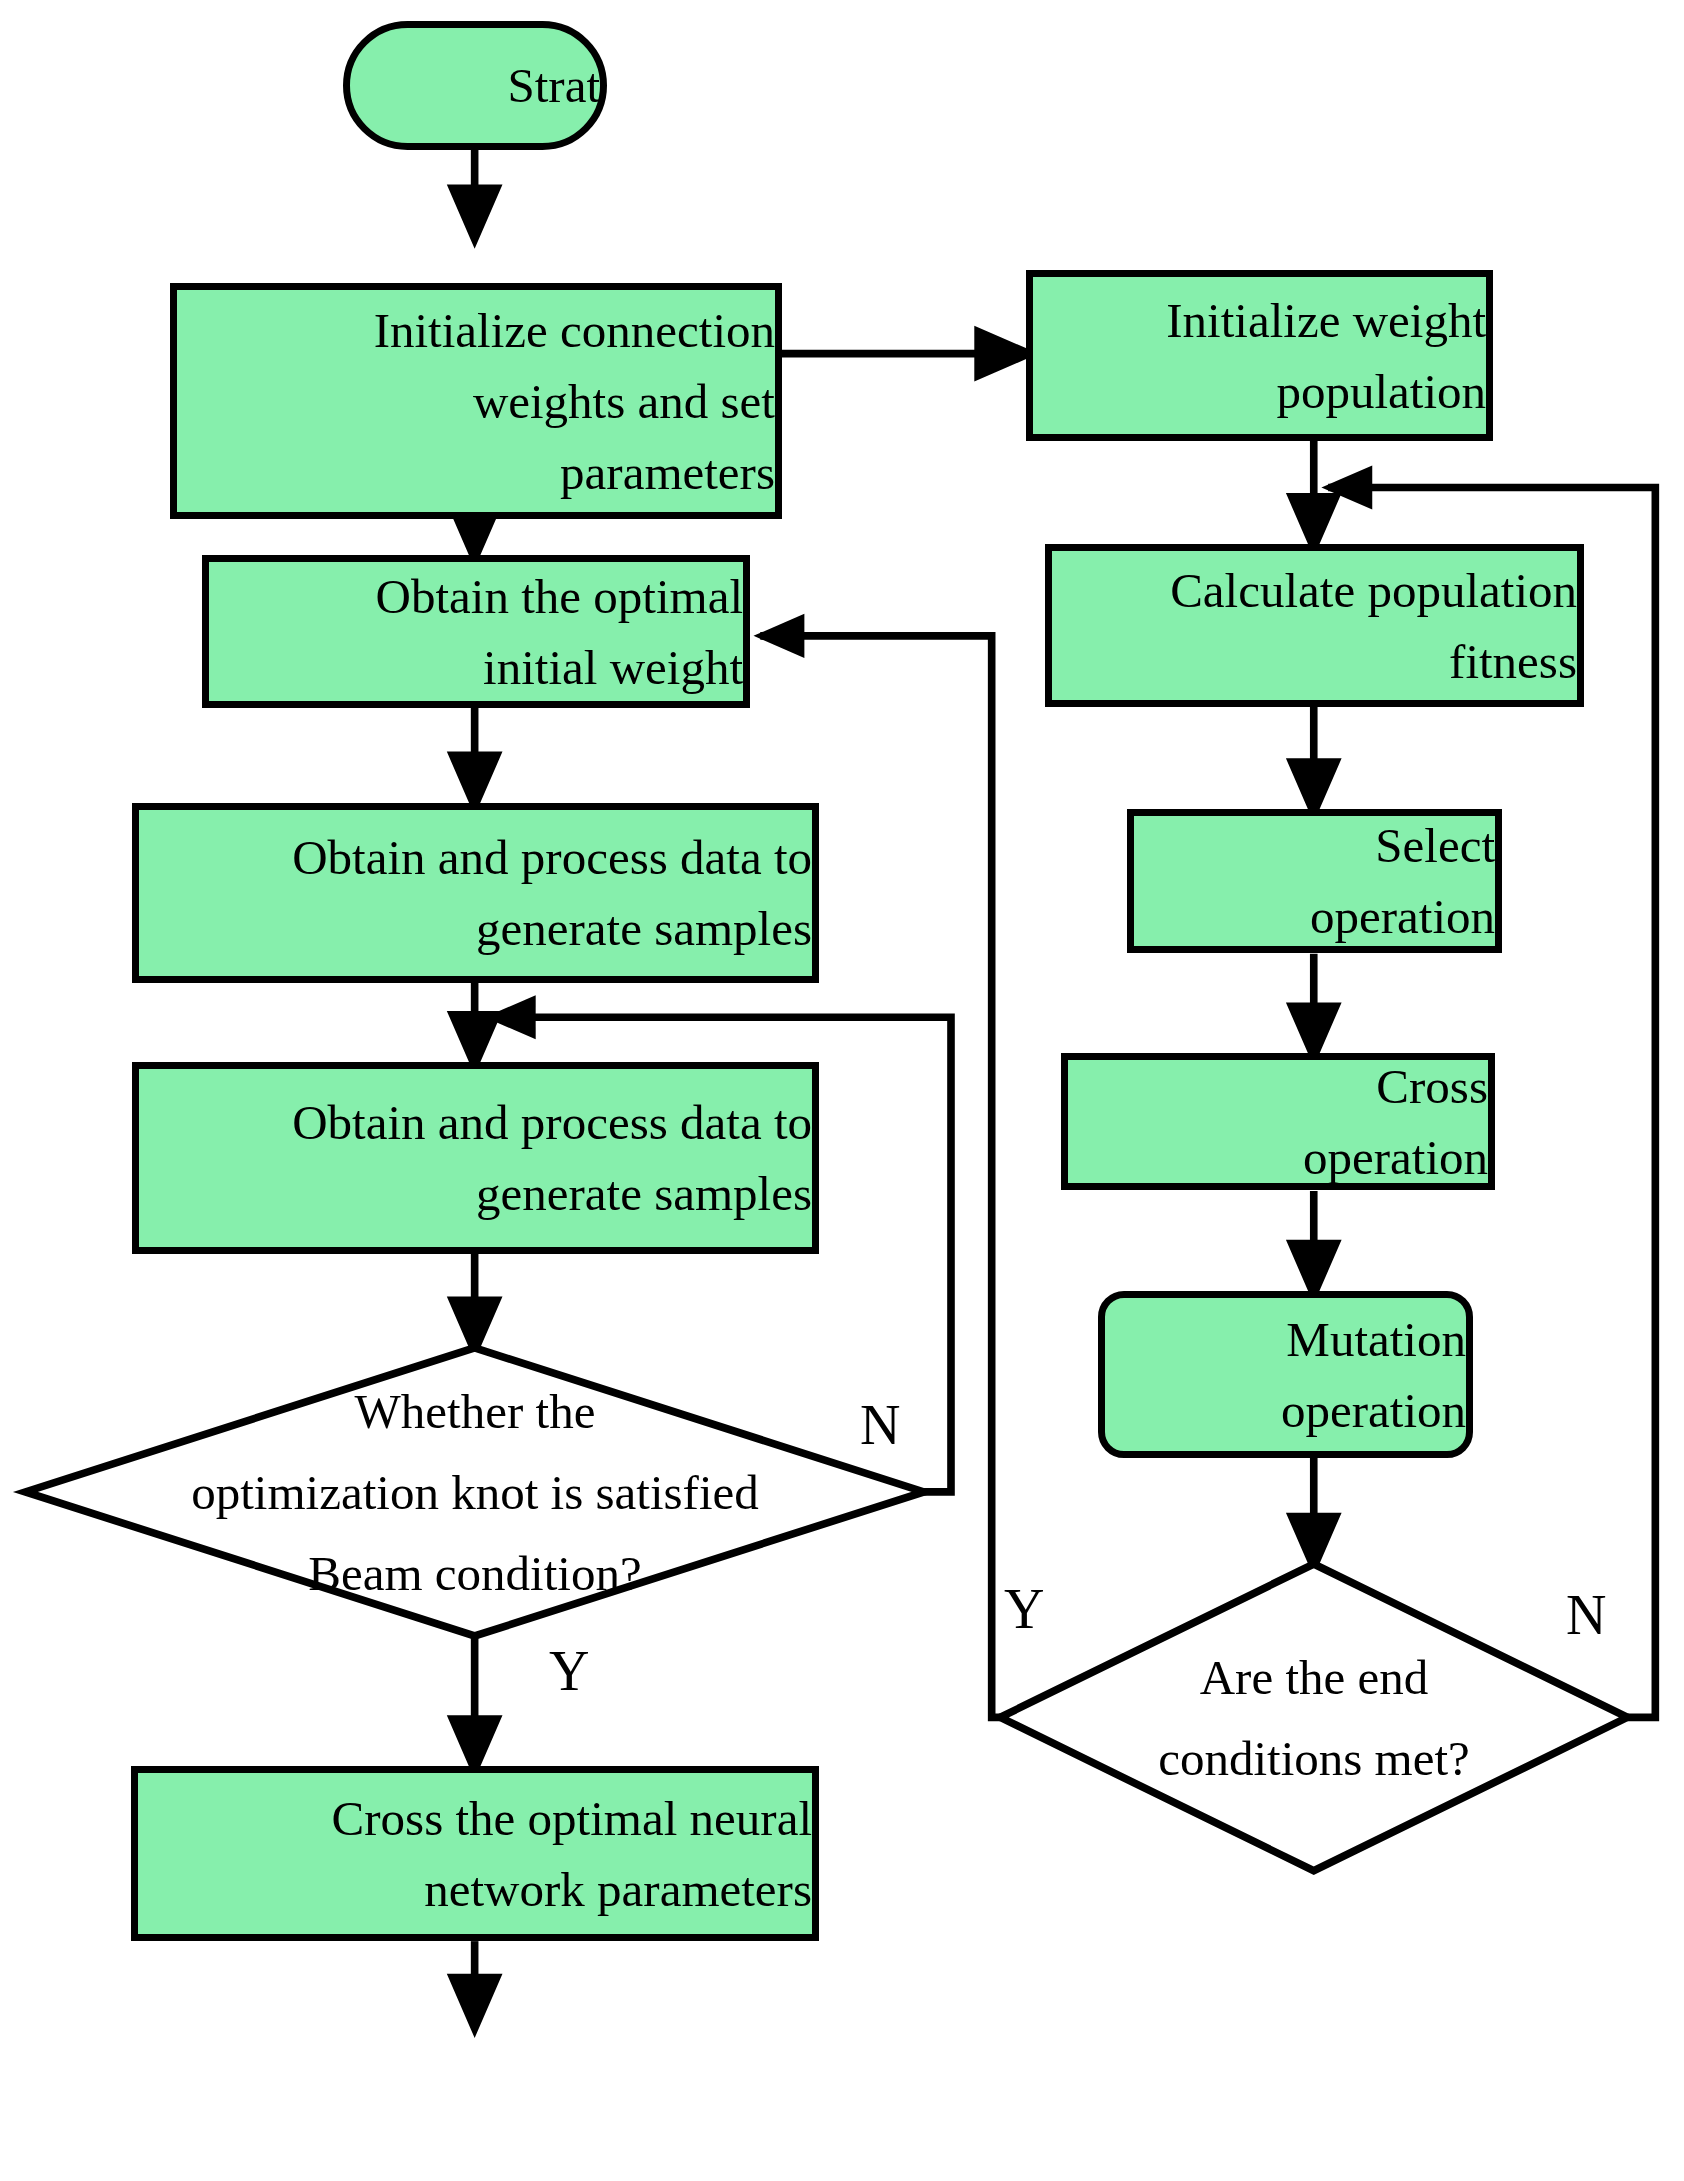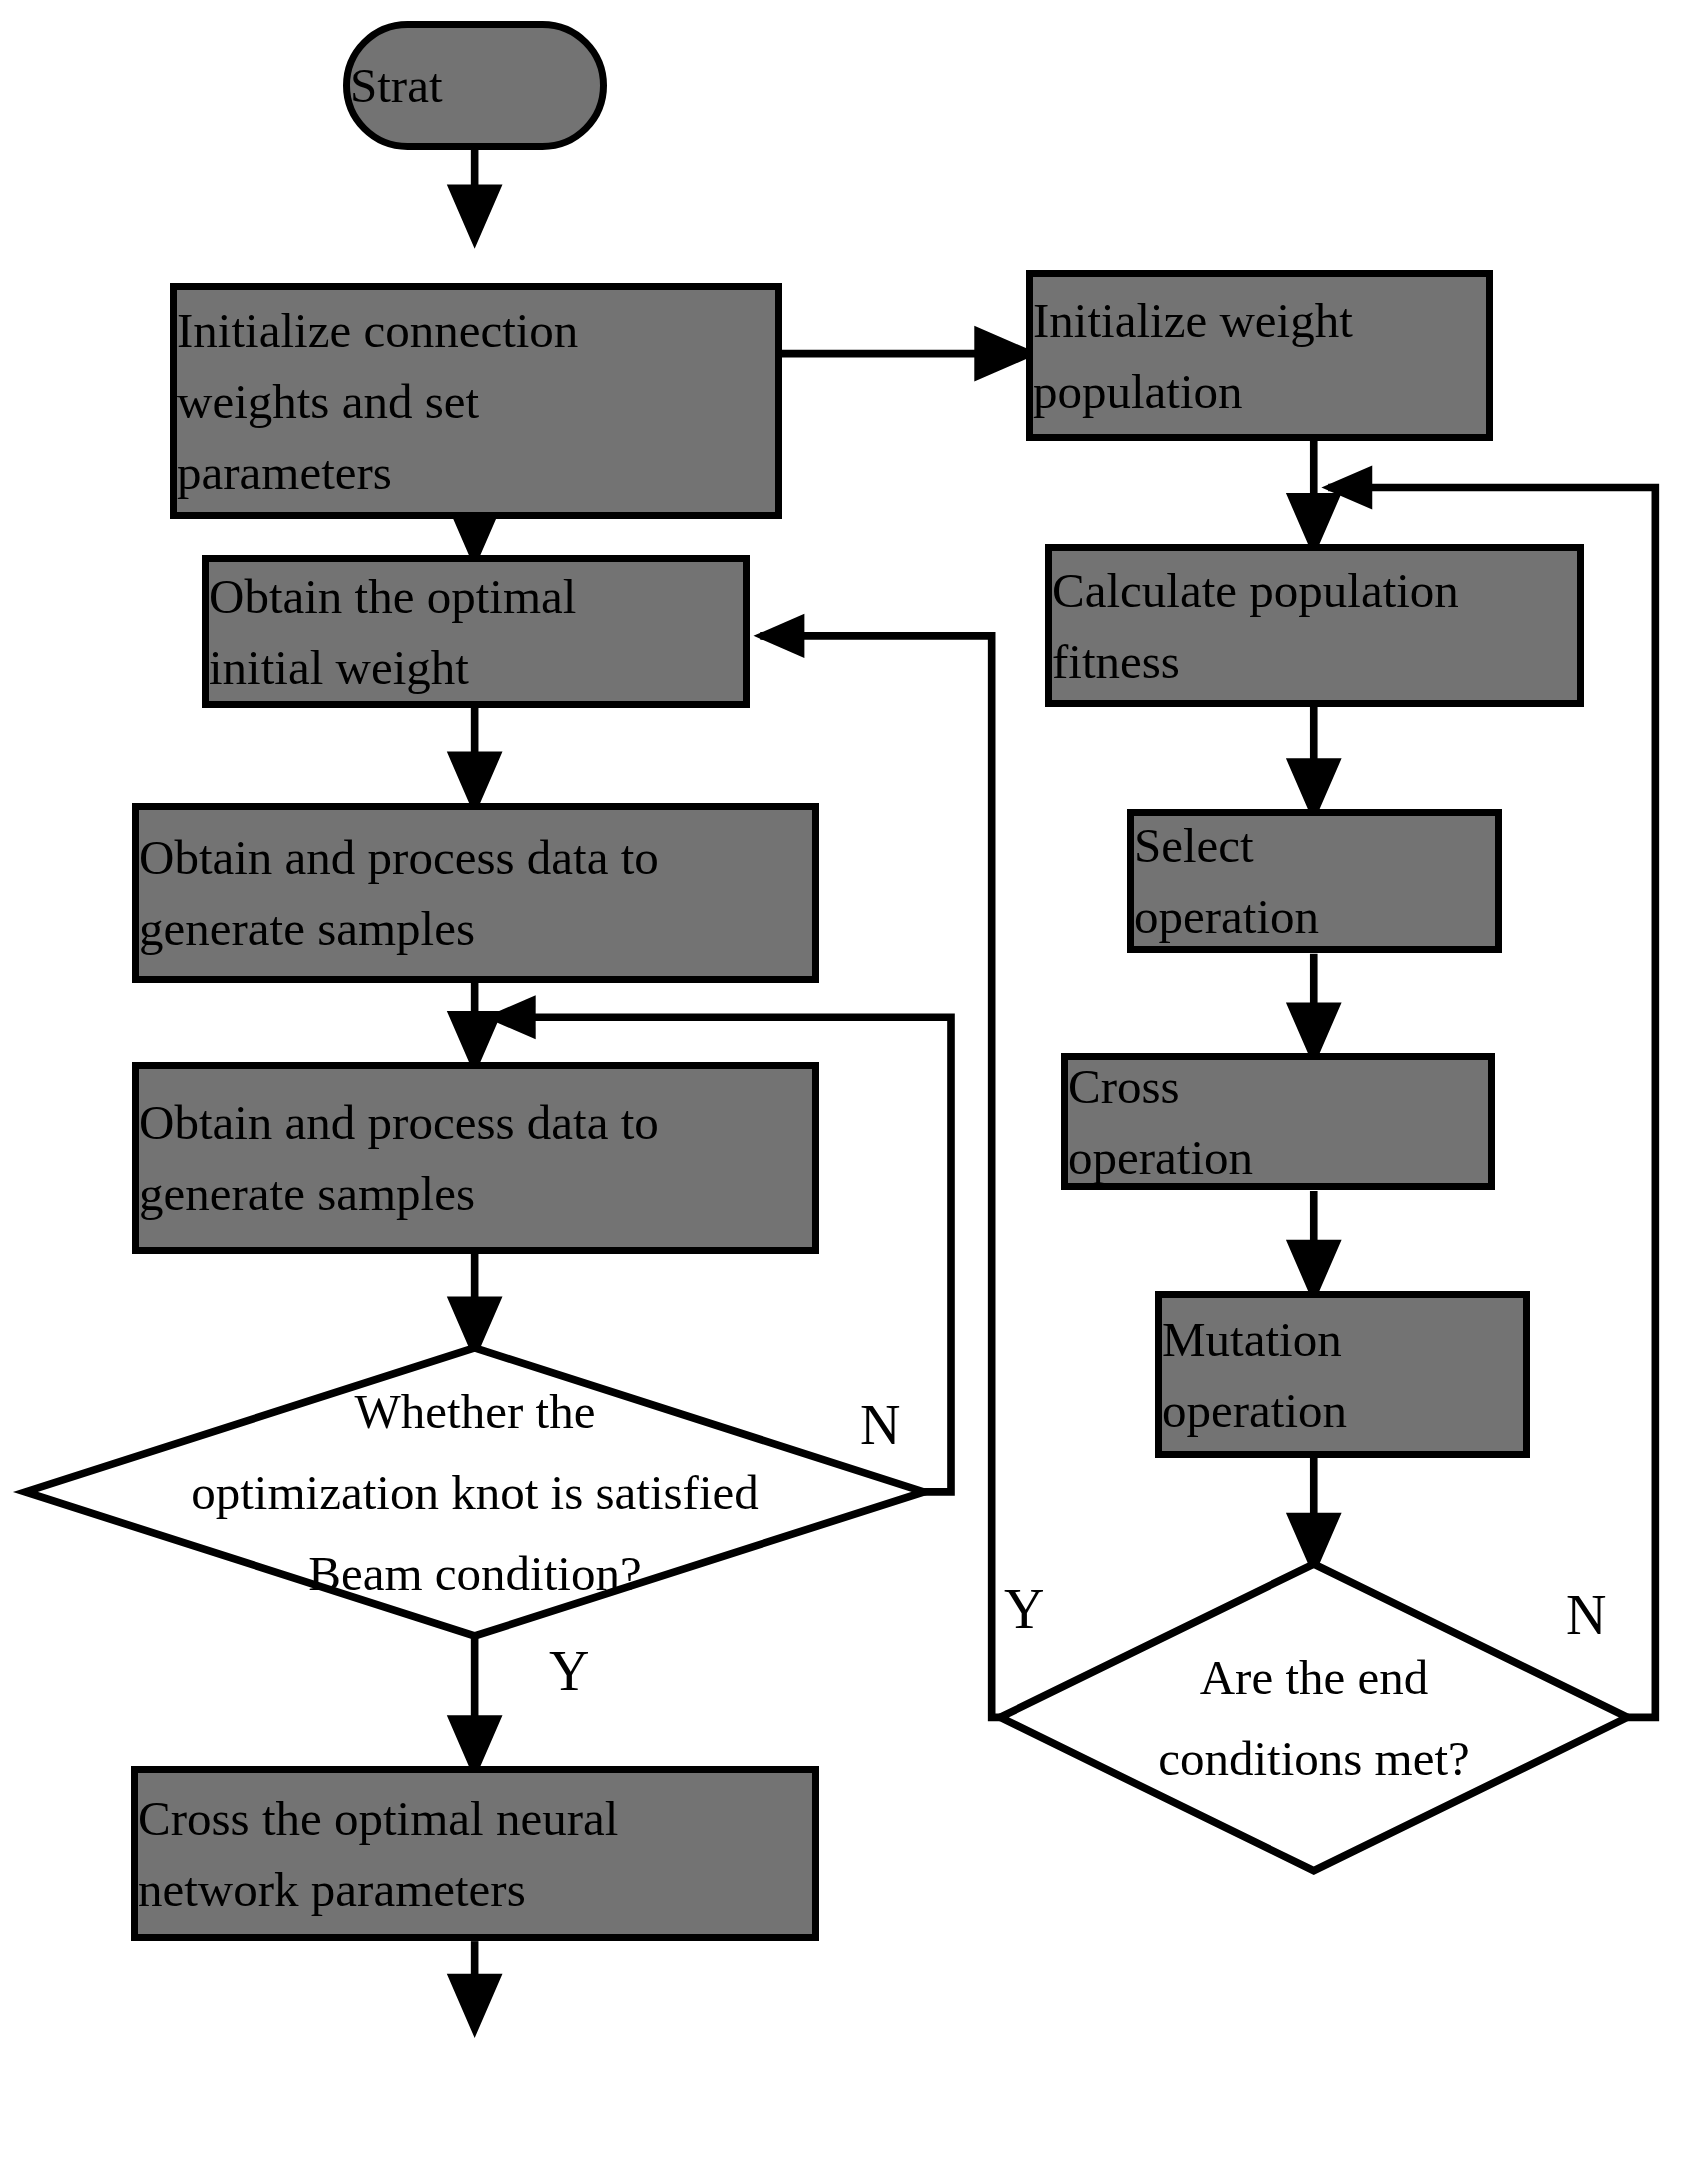--- a/index.html
+++ b/index.html
@@ -9,23 +9,23 @@
     background:#ffffff;
     font-family:"Liberation Serif","DejaVu Serif",serif;
     color:#000;
     overflow:hidden;
   }
   svg.wires{position:absolute;left:0;top:0;width:1685px;height:2182px;}
   .node{
     position:absolute;
     box-sizing:border-box;
     border:7.6px solid #000;
-    background:#737373;
+    background:#86efac;
     display:flex;flex-direction:column;
-    justify-content:center;align-items:flex-start;
+    justify-content:center;align-items:flex-end;
     text-align:center;
   }
   .terminator{border-radius:71px;}
   .tline{font-size:49px;line-height:71px;white-space:nowrap;}
   .decision-text{
     position:absolute;
     display:flex;flex-direction:column;
     justify-content:center;align-items:center;
     text-align:center;
     background:transparent;
@@ -138,21 +138,21 @@
   <div class="node" style="left:132px;top:1062px;width:687px;height:192px;">
     <div class="tline">Obtain and process data to</div>
     <div class="tline">generate samples</div>
   </div>
 
   <div class="node" style="left:1061px;top:1053px;width:434px;height:137px;">
     <div class="tline">Cross</div>
     <div class="tline">operation</div>
   </div>
 
-  <div class="node" style="left:1155px;top:1291px;width:375px;height:167px;">
+  <div class="node" style="left:1098px;top:1291px;width:375px;height:167px;border-radius:26px;">
     <div class="tline">Mutation</div>
     <div class="tline">operation</div>
   </div>
 
   <div class="decision-text" style="left:51px;top:1365px;width:848px;height:254px;">
     <div class="tline">Whether the</div>
     <div class="tline">optimization knot is satisfied</div>
     <div class="tline">Beam condition?</div>
   </div>
 

